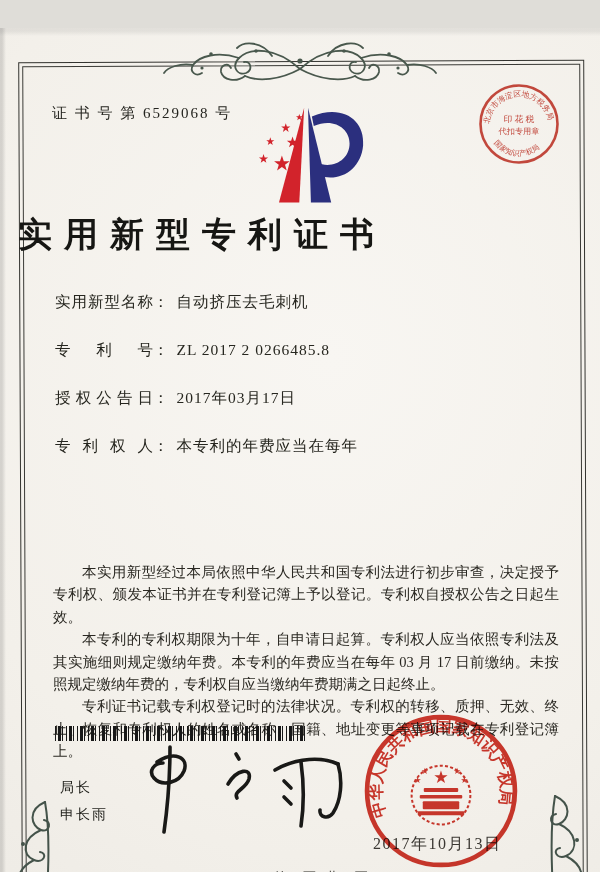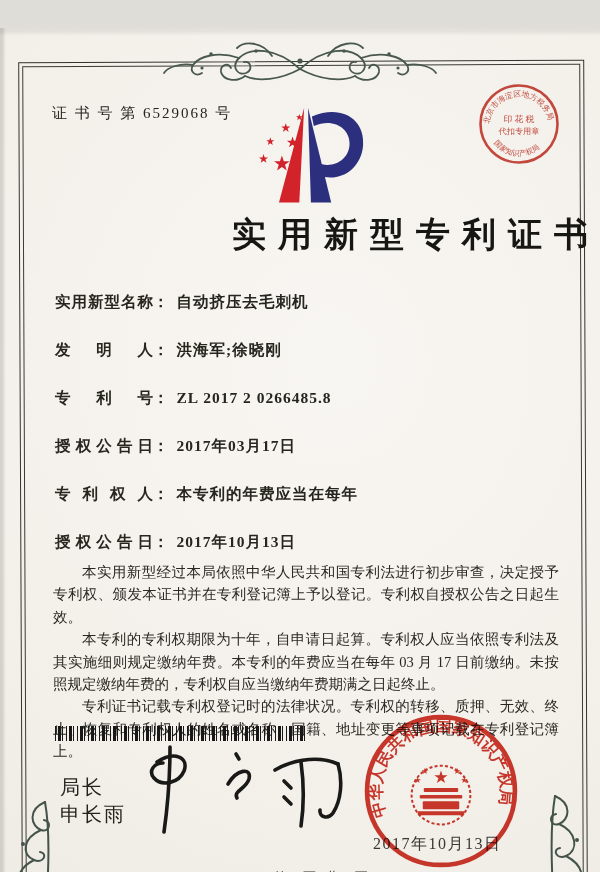--- a/index.html
+++ b/index.html
@@ -22,42 +22,42 @@
   .orn{position:absolute;}
   .orn-top{left:152px;top:7px;width:296px;height:58px;}
   .orn-bl{left:-3px;top:772px;width:54px;height:96px;}
   .orn-br{left:549px;top:764px;width:54px;height:102px;}
   
   .cert-no{position:absolute;left:52px;top:76px;font-size:15px;color:#24241f;
     letter-spacing:2px;}
   .logo{position:absolute;left:250px;top:74px;width:116px;height:110px;}
   .tax-stamp{position:absolute;left:477px;top:54px;width:84px;height:84px;
     opacity:.92;mix-blend-mode:multiply;}
-  .title{position:absolute;left:0;top:184px;width:100%;text-align:right;
+  .title{position:absolute;left:0;top:184px;width:100%;text-align:left;
     font-size:34px;font-weight:bold;color:#161613;letter-spacing:12px;
-    padding-left:12px;box-sizing:border-box;}
+    padding-left:18px;box-sizing:border-box;}
   
   .fields{position:absolute;left:55px;top:263px;width:505px;font-size:15.5px;color:#26261f;}
-  .frow{margin-bottom:26px;line-height:22px;white-space:nowrap;font-weight:bold;}
+  .frow{margin-bottom:26px;line-height:22px;white-space:nowrap;}
   .flabel{display:inline-block;width:98px;text-align:justify;text-align-last:justify;
     -moz-text-align-last:justify;vertical-align:top;}
   .fsep{margin-right:8px;}
   .fval{letter-spacing:1px;}
   
   .body-text{position:absolute;left:53px;top:533px;width:506px;font-size:14.5px;
     line-height:22.4px;color:#2a2822;text-align:justify;}
   .body-text p{margin:0;text-indent:2em;}
   
   .barcode{position:absolute;left:55px;top:698px;width:253px;height:15px;
     background:repeating-linear-gradient(90deg,
       #181818 0px,#181818 1.5px,transparent 1.5px,transparent 3px,
       #181818 3px,#181818 5.6px,transparent 5.6px,transparent 7.2px,
       #181818 7.2px,#181818 8.4px,transparent 8.4px,transparent 11px);}
   
-  .official{position:absolute;left:60px;top:746px;font-size:20px;color:#24241f;
+  .official{position:absolute;left:60px;top:746px;font-size:14px;color:#24241f;
     line-height:27px;letter-spacing:2px;}
   .signature{position:absolute;left:135px;top:712px;width:220px;height:100px;}
   .cnipa-stamp{position:absolute;left:362px;top:684px;width:158px;height:158px;
     mix-blend-mode:multiply;opacity:.93;z-index:2;}
   .issue-date{position:absolute;left:373px;top:806px;font-size:16px;color:#3b3833;
     letter-spacing:1.5px;z-index:1;}
   .footer{position:absolute;left:0;top:841px;width:100%;text-align:center;
     font-size:12.5px;color:#2c2c27;letter-spacing:1px;padding-left:24px;}
 </style>
 </head>
@@ -145,33 +145,27 @@
     </g>
   </svg>
 
   <div class="title">实用新型专利证书</div>
 
   <div class="fields">
     <div class="frow">
       <span class="flabel">实用新型名称</span><span class="fsep">：</span><span class="fval">自动挤压去毛刺机</span>
     </div>
     <div class="frow">
-      <span class="flabel">发明人</span><span class="fsep">：</span><span class="fval">洪海军;徐晓刚</span>
-    </div>
-    <div class="frow">
       <span class="flabel">专利号</span><span class="fsep">：</span><span class="fval">ZL 2017 2 0266485.8</span>
     </div>
     <div class="frow">
       <span class="flabel">授权公告日</span><span class="fsep">：</span><span class="fval">2017年03月17日</span>
     </div>
     <div class="frow">
       <span class="flabel">专利权人</span><span class="fsep">：</span><span class="fval">本专利的年费应当在每年</span>
-    </div>
-    <div class="frow">
-      <span class="flabel">授权公告日</span><span class="fsep">：</span><span class="fval">2017年10月13日</span>
     </div>
   </div>
 
   <div class="body-text">
     <p>本实用新型经过本局依照中华人民共和国专利法进行初步审查，决定授予专利权、颁发本证书并在专利登记簿上予以登记。专利权自授权公告之日起生效。</p>
     <p>本专利的专利权期限为十年，自申请日起算。专利权人应当依照专利法及其实施细则规定缴纳年费。本专利的年费应当在每年 03 月 17 日前缴纳。未按照规定缴纳年费的，专利权自应当缴纳年费期满之日起终止。</p>
     <p>专利证书记载专利权登记时的法律状况。专利权的转移、质押、无效、终止、恢复和专利权人的姓名或名称、国籍、地址变更等事项记载在专利登记簿上。</p>
   </div>
 
   <div class="barcode"></div>

